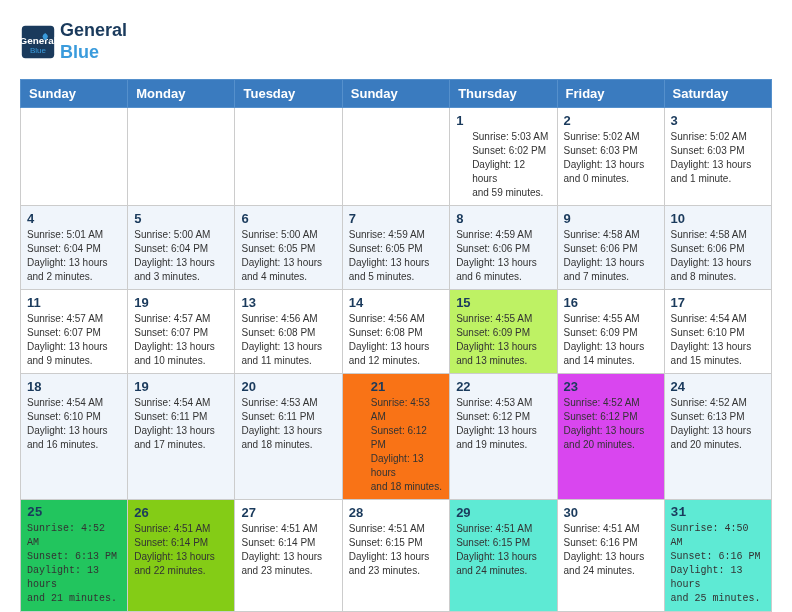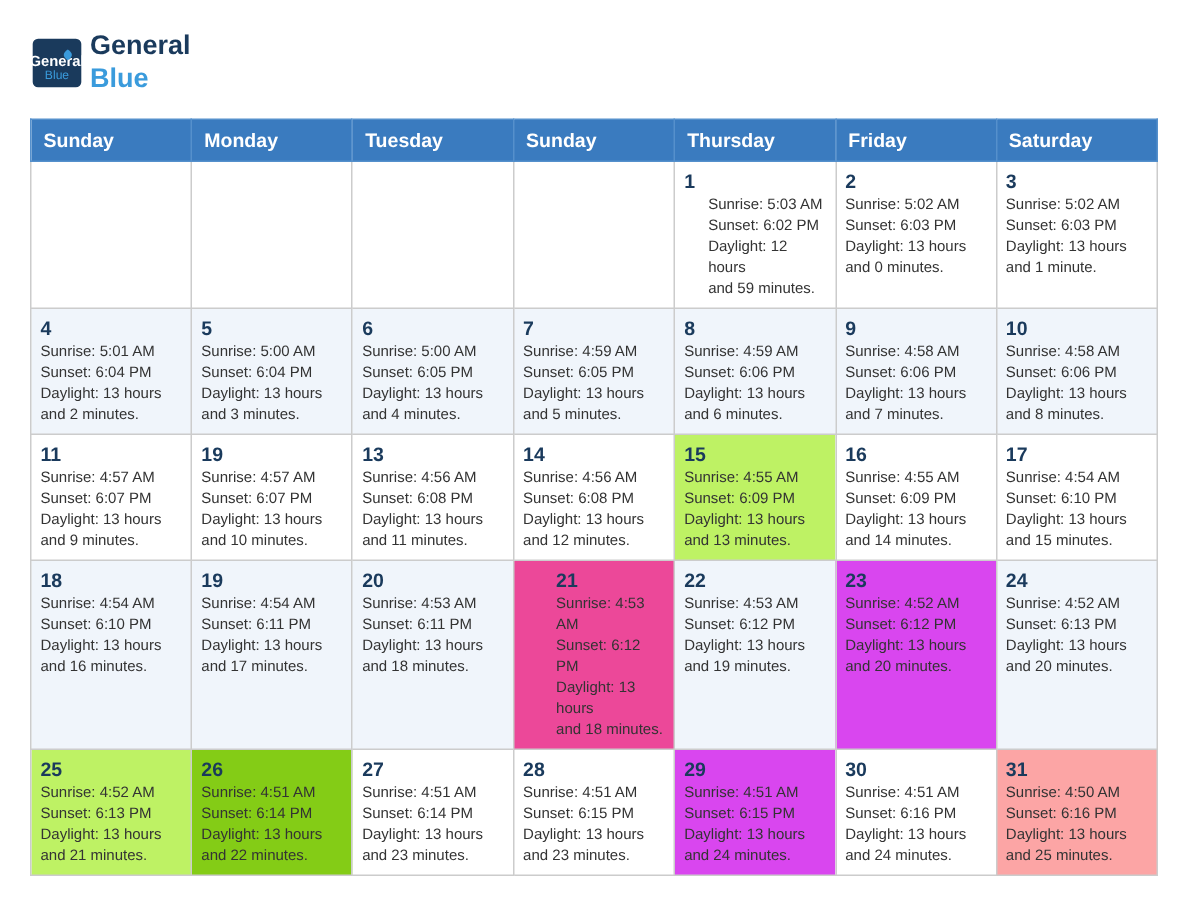--- a/index.html
+++ b/index.html
@@ -269,21 +269,21 @@
 Daylight: 13 hours
 and 17 minutes.</div>
         </td>
         <td style="background: rgb(240, 245, 251);">
           <span class="day-num">20</span>
           <div class="cell-content" style="white-space: pre-line;">Sunrise: 4:53 AM
 Sunset: 6:11 PM
 Daylight: 13 hours
 and 18 minutes.</div>
         </td>
-        <td style="background: #ec4899; padding-left: 28px;">
+        <td style="background: #f97316; padding-left: 28px;">
           <span class="day-num">21</span>
           <div class="cell-content" style="white-space: pre-line;">Sunrise: 4:53 AM
 Sunset: 6:12 PM
 Daylight: 13 hours
 and 18 minutes.</div>
         </td>
         <td style="background: rgb(240, 245, 251);">
           <span class="day-num">22</span>
           <div class="cell-content" style="white-space: pre-line;">Sunrise: 4:53 AM
 Sunset: 6:12 PM
@@ -299,21 +299,21 @@
         </td>
         <td style="background: rgb(240, 245, 251);">
           <span class="day-num">24</span>
           <div class="cell-content" style="white-space: pre-line;">Sunrise: 4:52 AM
 Sunset: 6:13 PM
 Daylight: 13 hours
 and 20 minutes.</div>
         </td>
       </tr>
       <tr>
-        <td style="background: #bef264;">
+        <td style="background: #22c55e; font-family: Liberation Mono, monospace;">
           <span class="day-num">25</span>
           <div class="cell-content" style="white-space: pre-line;">Sunrise: 4:52 AM
 Sunset: 6:13 PM
 Daylight: 13 hours
 and 21 minutes.</div>
         </td>
         <td style="background: #84cc16;">
           <span class="day-num">26</span>
           <div class="cell-content" style="white-space: pre-line;">Sunrise: 4:51 AM
 Sunset: 6:14 PM
@@ -327,35 +327,35 @@
 Daylight: 13 hours
 and 23 minutes.</div>
         </td>
         <td style="background: rgb(255, 255, 255); margin-top: 18px;">
           <span class="day-num">28</span>
           <div class="cell-content" style="white-space: pre-line;">Sunrise: 4:51 AM
 Sunset: 6:15 PM
 Daylight: 13 hours
 and 23 minutes.</div>
         </td>
-        <td style="background: #d946ef;">
+        <td style="background: #5eead4;">
           <span class="day-num">29</span>
           <div class="cell-content" style="white-space: pre-line;">Sunrise: 4:51 AM
 Sunset: 6:15 PM
 Daylight: 13 hours
 and 24 minutes.</div>
         </td>
         <td style="background: rgb(255, 255, 255);">
           <span class="day-num">30</span>
           <div class="cell-content" style="white-space: pre-line;">Sunrise: 4:51 AM
 Sunset: 6:16 PM
 Daylight: 13 hours
 and 24 minutes.</div>
         </td>
-        <td style="background: #fca5a5;">
+        <td style="background: #5eead4; font-family: Liberation Mono, monospace;">
           <span class="day-num">31</span>
           <div class="cell-content" style="white-space: pre-line;">Sunrise: 4:50 AM
 Sunset: 6:16 PM
 Daylight: 13 hours
 and 25 minutes.</div>
         </td>
       </tr>
     </tbody>
 </table>
 

